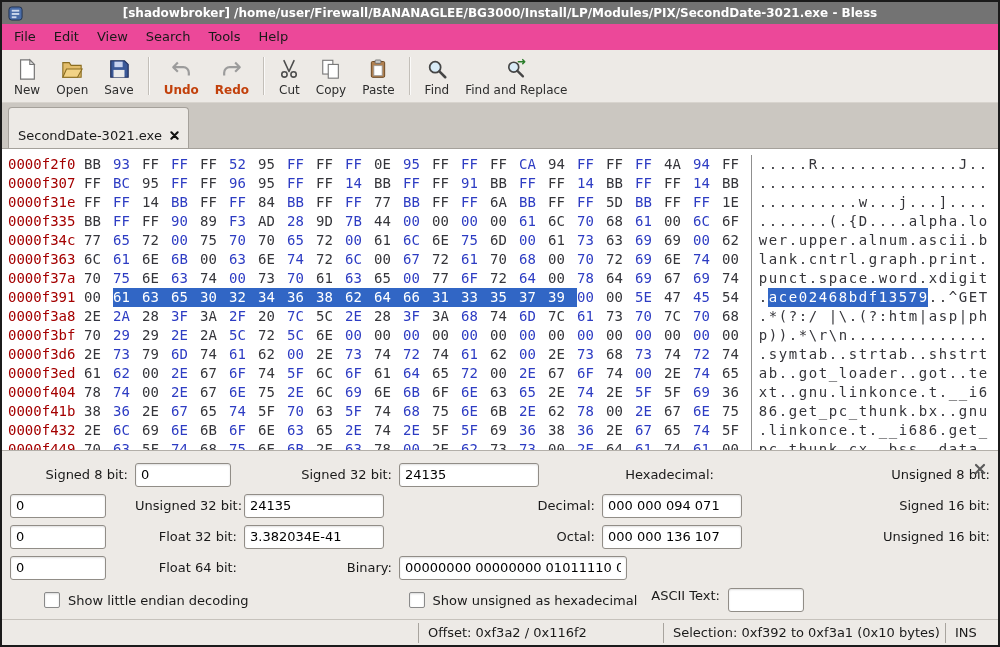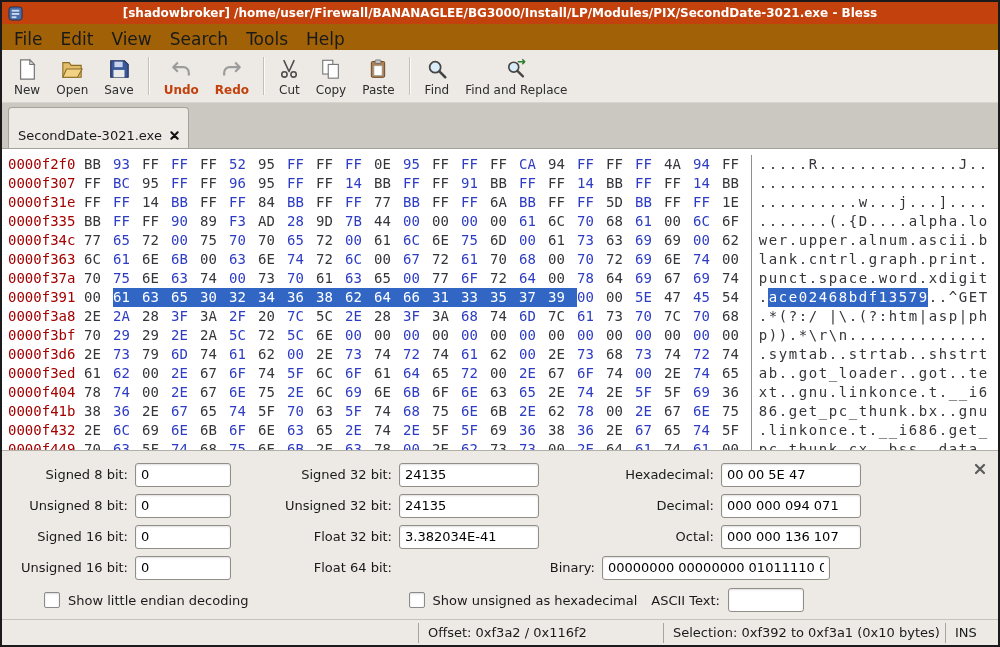--- a/index.html
+++ b/index.html
@@ -1,27 +1,27 @@
 <!DOCTYPE html>
 <html style="--sel-color: #3166C5; --offset-color: #A40000; --byte-even: #35353a; --byte-odd: #2d3cc3;"><head>
 <meta charset="utf-8">
 <style>
   html,body{margin:0;padding:0;background:#4a4a4a;}
   .window{width:1000px;height:647px;box-sizing:border-box;border:2px solid #1b1b1b;
     background:#EDEAE6;display:flex;flex-direction:column;overflow:hidden;
     font-family:"DejaVu Sans",sans-serif;color:#1a1a1a;}
 
   
-  .titlebar{flex:0 0 22px;background:#c2410c;color:#fff;position:relative;display:flex;align-items:center;}
+  .titlebar{flex:0 0 22px;background:#737373;color:#fff;position:relative;display:flex;align-items:center;}
   .titlebar-icon{margin-left:6px;width:16px;height:16px;z-index:2;display:flex;align-items:center;}
   .titlebar .title{position:absolute;left:0;right:0;text-align:center;font-weight:bold;font-size:12px;
     white-space:nowrap;overflow:hidden;}
 
   
-  .menubar{flex:0 0 26px;display:flex;align-items:stretch;font-size:17px;padding-left:3px;background:#a16207;}
+  .menubar{flex:0 0 26px;display:flex;align-items:stretch;font-size:13px;padding-left:3px;background:#ec4899;}
   .menu-item{padding:5px 9px 0 9px;cursor:default;}
 
   
   .toolbar{flex:0 0 50px;display:flex;align-items:center;padding:1px 4px;border-bottom:1px solid #d8d4ce;}
   .tb-btn{display:flex;flex-direction:column;align-items:center;padding:2px 8px 1px;border-radius:3px;}
   .tb-icon{height:25px;display:flex;align-items:center;justify-content:center;}
   .tb-label{font-size:12px;color:#2d2d2d;margin-top:1px;white-space:nowrap;}
   .tb-btn.disabled .tb-label{color:#c2410c;font-weight:bold;}
   .tb-sep{width:1px;background:#c3bfb9;border-right:1px solid #fbfaf9;height:38px;margin:0 6px;}
 
@@ -59,21 +59,21 @@
   .conv-input.c2{width:140px;}
   .conv-input.c2.wide{width:228px;}
   .panel-close{position:absolute;top:12px;right:12px;display:flex;}
 
   .checkrow{display:flex;align-items:center;height:34px;font-size:13px;padding:0 8px 2px;}
   .check-item{display:flex;align-items:center;gap:8px;}
   .ci0{margin-left:34px;}
   .ci1{margin-left:160px;}
   .checkbox{width:14px;height:14px;background:#fff;border:1px solid #8a8a8a;border-radius:2px;
     box-shadow:inset 0 1px 2px rgba(0,0,0,.15);flex:0 0 14px;}
-  .ascii-text{margin-left:auto;display:flex;align-items:center;gap:8px;}
+  .ascii-text{margin-left:auto;display:flex;gap:8px;}
   .ascii-input{width:76px;margin-right:186px;}
 
   
   .statusbar{flex:0 0 25px;display:flex;align-items:center;font-size:13px;background:#EDEAE6;
     border-top:1px solid #c6c2bc;}
   .sb-sec{display:flex;align-items:center;height:80%;padding:0 9px;white-space:nowrap;overflow:hidden;}
   .sb-a{flex:0 0 398px;}
   .sb-b{flex:0 0 226px;border-left:1px solid #a8a49e;}
   .sb-c{flex:1 1 auto;border-left:1px solid #a8a49e;}
   .sb-d{flex:0 0 34px;border-left:1px solid #a8a49e;}
@@ -303,21 +303,20 @@
       </div>
     </div>
 
   <div class="convpanel">
     <div class="conv-grid" id="convgrid">
         <div class="conv-label">Signed 8 bit:</div>
         <div><input class="conv-input c0" readonly="" value="0" style=""></div>
         <div class="conv-label">Signed 32 bit:</div>
         <div><input class="conv-input c1" readonly="" value="24135" style=""></div>
         <div class="conv-label">Hexadecimal:</div>
-        <div><input class="conv-input c2" readonly="" value="00 00 5E 47" style=""></div>
         <div class="conv-label">Unsigned 8 bit:</div>
         <div><input class="conv-input c0" readonly="" value="0" style=""></div>
         <div class="conv-label">Unsigned 32 bit:</div>
         <div><input class="conv-input c1" readonly="" value="24135" style=""></div>
         <div class="conv-label">Decimal:</div>
         <div><input class="conv-input c2" readonly="" value="000 000 094 071" style=""></div>
         <div class="conv-label">Signed 16 bit:</div>
         <div><input class="conv-input c0" readonly="" value="0" style=""></div>
         <div class="conv-label">Float 32 bit:</div>
         <div><input class="conv-input c1" readonly="" value="3.382034E-41" style=""></div>

